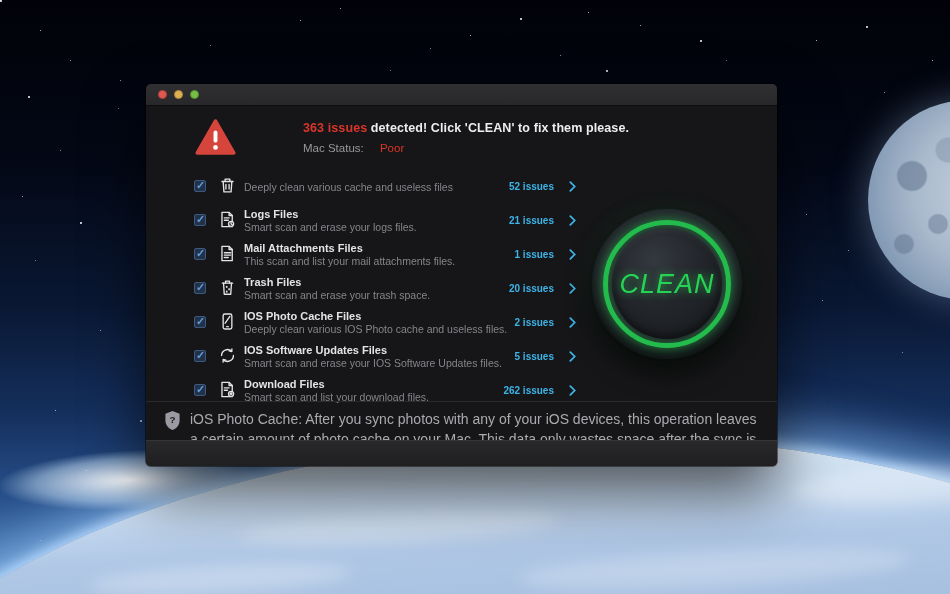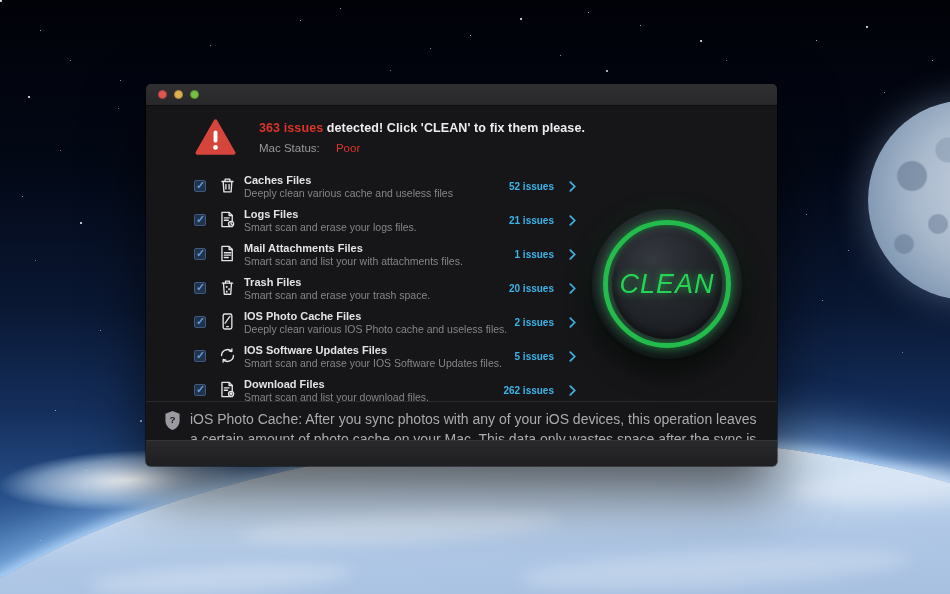--- a/index.html
+++ b/index.html
@@ -46,21 +46,21 @@
   
   .app-window { position:absolute; left:146px; top:84px; width:631px; height:382px; border-radius:5px; overflow:hidden;
     background:#161618; box-shadow:0 26px 60px rgba(0,0,0,.65), 0 0 0 1px rgba(0,0,0,.45); }
   .titlebar { height:22px; background:linear-gradient(#303032,#28282a); border-bottom:1px solid #0c0c0d;
     display:flex; align-items:center; padding-left:12px; gap:7px; }
   .light { width:9px; height:9px; border-radius:50%; }
   .light.red { background:#dd5850; border:1px solid #b4423c; }
   .light.yellow { background:#ddb152; border:1px solid #b08a3c; }
   .light.green { background:#77c045; border:1px solid #549230; }
 
-  .header { display:flex; padding:12px 0 0 49px; }
+  .header { display:flex; padding:12px 0 0 49px;gap:44px; }
   .warn-tri svg { width:41px; height:38px; }
   .header-text { margin-left:23px; padding-top:3px; }
   .line1 { font-size:12.5px; font-weight:bold; color:#ededef; letter-spacing:.1px; }
   .line1 .red { color:#da352b; }
   .line2 { margin-top:7px; font-size:11.5px; color:#98989c; }
   .line2 .red { color:#da352b; margin-left:13px; }
 
   .rows { position:absolute; left:48px; top:85px; width:382px; }
   .row { height:34px; display:flex; align-items:center; }
   .checkbox { width:12px; height:12px; border-radius:2px; background:#223349; border:1px solid #3d5a80;
@@ -139,21 +139,20 @@
 
     <div class="rows" id="rows">
   <div class="row">
     <span class="checkbox checked"></span>
     <span class="cat-icon"><svg viewBox="0 0 24 24">
               <path d="M5 7h14M9 7V4h6v3"></path>
               <path d="M6.5 7l1 13h9l1-13"></path>
               <path d="M10 10.5v6M14 10.5v6"></path>
             </svg></span>
     <div class="cat-text">
-      <div class="cat-name">Caches Files</div>
       <div class="cat-desc">Deeply clean various cache and useless files</div>
     </div>
     <div class="issues">
       <span class="issues-count">52 issues</span>
       <span class="chev">
               <svg viewBox="0 0 8 12">
                 <path d="M1.5 1l5 5-5 5"></path>
               </svg>
             </span>
     </div>
@@ -184,21 +183,21 @@
 
   <div class="row">
     <span class="checkbox checked"></span>
     <span class="cat-icon"><svg viewBox="0 0 24 24">
               <path d="M5 3h9l4 4v14H5z"></path>
               <path d="M14 3v4h4"></path>
               <path d="M8 11h8M8 14h8M8 17h5"></path>
             </svg></span>
     <div class="cat-text">
       <div class="cat-name">Mail Attachments Files</div>
-      <div class="cat-desc">Smart scan and list your with attachments files.</div>
+      <div class="cat-desc">This scan and list your mail attachments files.</div>
     </div>
     <div class="issues">
       <span class="issues-count">1 issues</span>
       <span class="chev">
               <svg viewBox="0 0 8 12">
                 <path d="M1.5 1l5 5-5 5"></path>
               </svg>
             </span>
     </div>
   </div>

